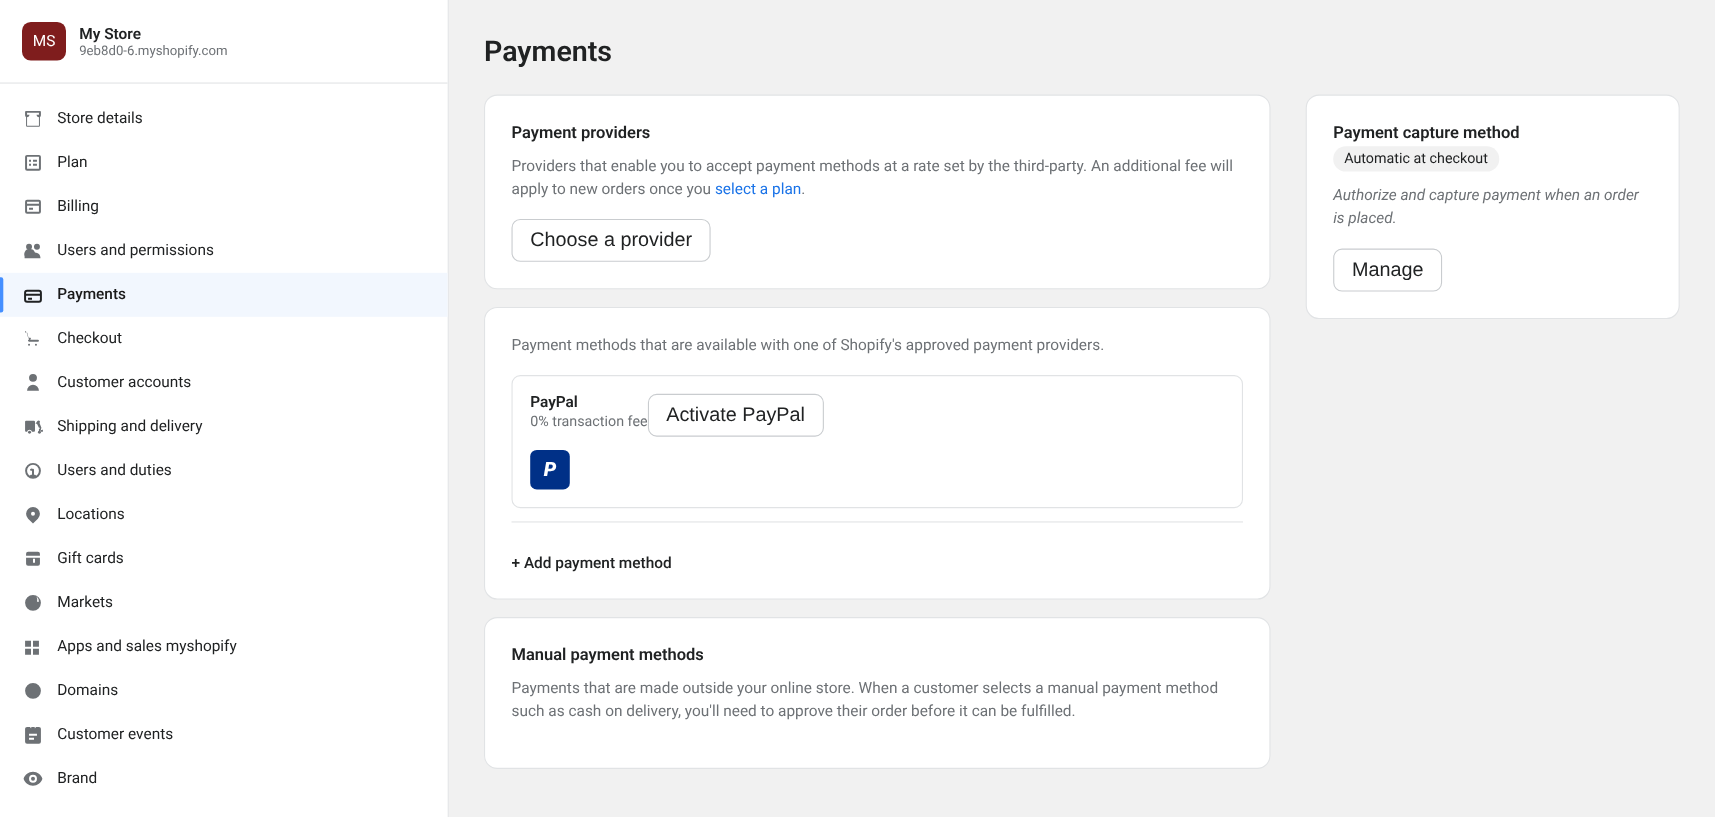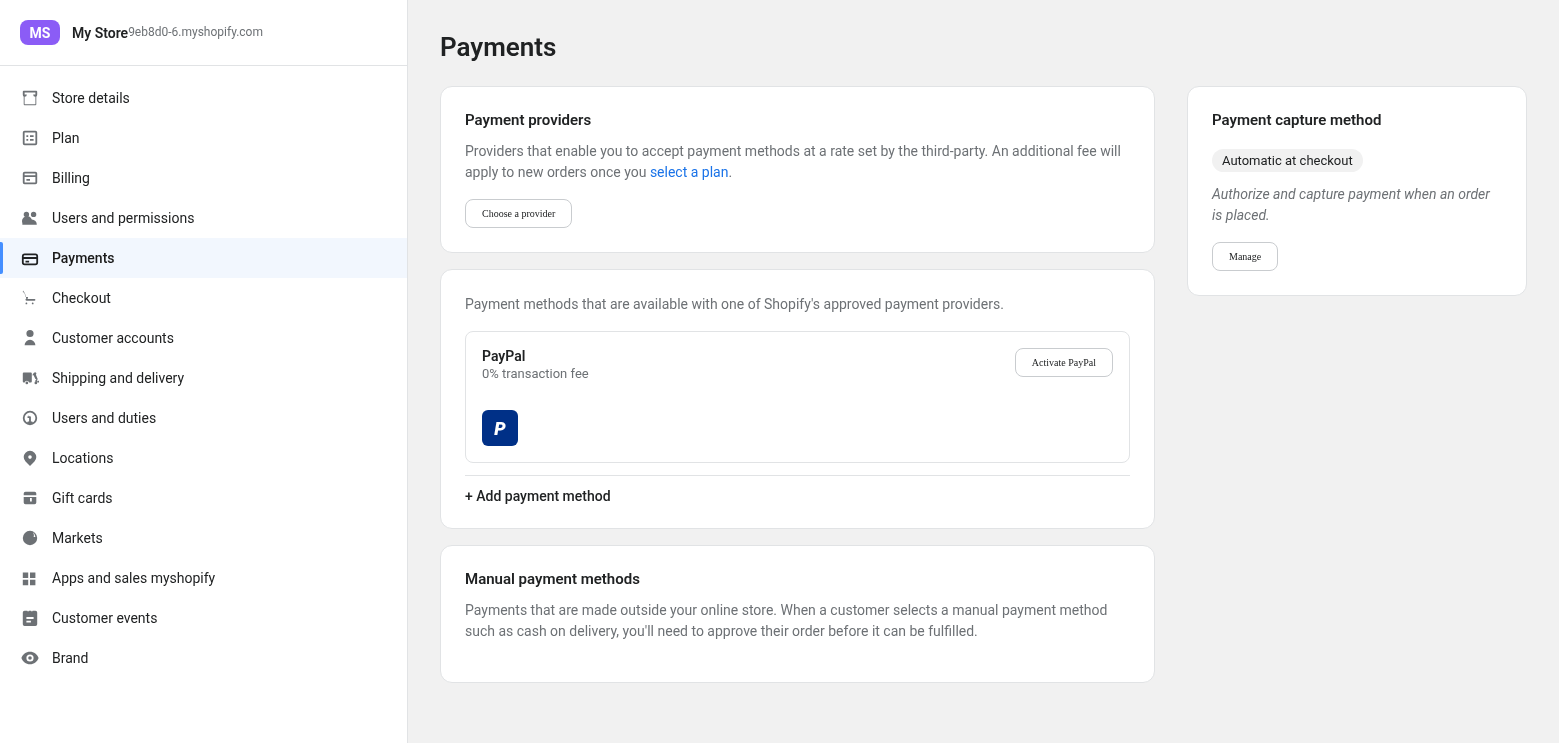--- a/index.html
+++ b/index.html
@@ -27,35 +27,35 @@
     .store-header {
       display: flex;
       align-items: center;
       padding: 20px 20px;
       border-bottom: 1px solid #e1e3e5;
       gap: 12px;
     }
 
     .store-avatar {
       width: 40px;
-      height: 25px;
+      height: 35px;
       border-radius: 8px;
-      background: #8b5cf6;
+      background: #7f1d1d;
       display: flex;
       align-items: center;
       justify-content: center;
-      font-weight: 700;
+      font-weight: 400;
       font-size: 14px;
       color: #fff;
       flex-shrink: 0;
     }
 
     .store-info {
       display: flex;
-      flex-direction: row;
+      flex-direction: column;
     }
 
     .store-name {
       font-weight: 600;
       font-size: 14px;
       color: #202223;
     }
 
     .store-url {
       font-size: 12px;
@@ -168,40 +168,38 @@
     }
 
     .btn {
       display: inline-flex;
       align-items: center;
       padding: 8px 16px;
       border: 1px solid #c9cccf;
       border-radius: 8px;
       background: #fff;
       cursor: pointer;
-      font-size: 10px;
+      font-size: 18px;
       color: #202223;
       font-weight: 500;
       transition: background 0.15s;
-      font-family: Liberation Serif, serif;
     }
 
     
     .paypal-section {
       border: 1px solid #e1e3e5;
       border-radius: 8px;
       padding: 16px;
       margin-bottom: 12px;
     }
 
     .paypal-header {
       display: flex;
       align-items: flex-start;
-      justify-content: space-between;
-      margin-bottom: 29px;
+      margin-bottom: 12px;
     }
 
     .paypal-info {
       display: flex;
       flex-direction: column;
       gap: 2px;
     }
 
     .paypal-name {
       font-size: 14px;
@@ -225,21 +223,21 @@
       color: #fff;
       font-size: 18px;
       font-weight: 900;
       font-style: italic;
     }
 
     .add-payment {
       display: flex;
       align-items: center;
       gap: 8px;
-      padding: 12px 0 0 0;
+      padding: 29px 0 0 0;
       border-top: 1px solid #e1e3e5;
       color: #202223;
       font-size: 14px;
       cursor: pointer;
       font-weight: 500;
     }
 
     
     .right-panel {
       width: 340px;
@@ -250,21 +248,21 @@
       background: #fff;
       border: 1px solid #e1e3e5;
       border-radius: 12px;
       padding: 24px;
     }
 
     .right-card-title {
       font-size: 15px;
       font-weight: 600;
       color: #202223;
-      margin-bottom: 20px;
+      margin-bottom: 4px;
     }
 
     .badge {
       display: inline-flex;
       align-items: center;
       padding: 4px 10px;
       background: #f1f1f1;
       border-radius: 20px;
       font-size: 13px;
       color: #202223;
@@ -410,20 +408,28 @@
 
     <li class="nav-item">
       <span class="nav-icon">
         <svg width="18" height="18" viewBox="0 0 20 20" fill="currentColor">
             <path d="M2 4h6v6H2V4zm0 8h6v6H2v-6zm8-8h6v6h-6V4zm0 8h6v6h-6v-6z"></path>
           </svg>
       </span>
       <span>Apps and sales myshopify</span>
     </li>
 
+    <li class="nav-item">
+      <span class="nav-icon">
+        <svg width="18" height="18" viewBox="0 0 20 20" fill="currentColor">
+            <path d="M10 2a8 8 0 100 16A8 8 0 0010 2zM4.07 9H6a8.04 8.04 0 012.5-5.5A6.01 6.01 0 004.07 9zm11.86 0A6.01 6.01 0 0011.5 3.5 8.04 8.04 0 0114 9h1.93zM4.07 11A6.01 6.01 0 008.5 16.5 8.04 8.04 0 016 11H4.07zm11.86 0H14a8.04 8.04 0 01-2.5 5.5A6.01 6.01 0 0015.93 11zM8 11c.1 2.5 1.3 4.3 2 5 .7-.7 1.9-2.5 2-5H8zm0-2h4c-.1-2.5-1.3-4.3-2-5-.7.7-1.9 2.5-2 5z"></path>
+          </svg>
+      </span>
+      <span>Domains</span>
+    </li>
 
     <li class="nav-item">
       <span class="nav-icon">
         <svg width="18" height="18" viewBox="0 0 20 20" fill="currentColor">
             <path d="M9 2a1 1 0 000 2h2a1 1 0 100-2H9zm4 0a3 3 0 01-2.83 2H9.83A3 3 0 017 2H4a2 2 0 00-2 2v13a2 2 0 002 2h12a2 2 0 002-2V4a2 2 0 00-2-2h-3zM6 9h8v2H6V9zm0 4h5v2H6v-2z"></path>
           </svg>
       </span>
       <span>Customer events</span>
     </li>
 

